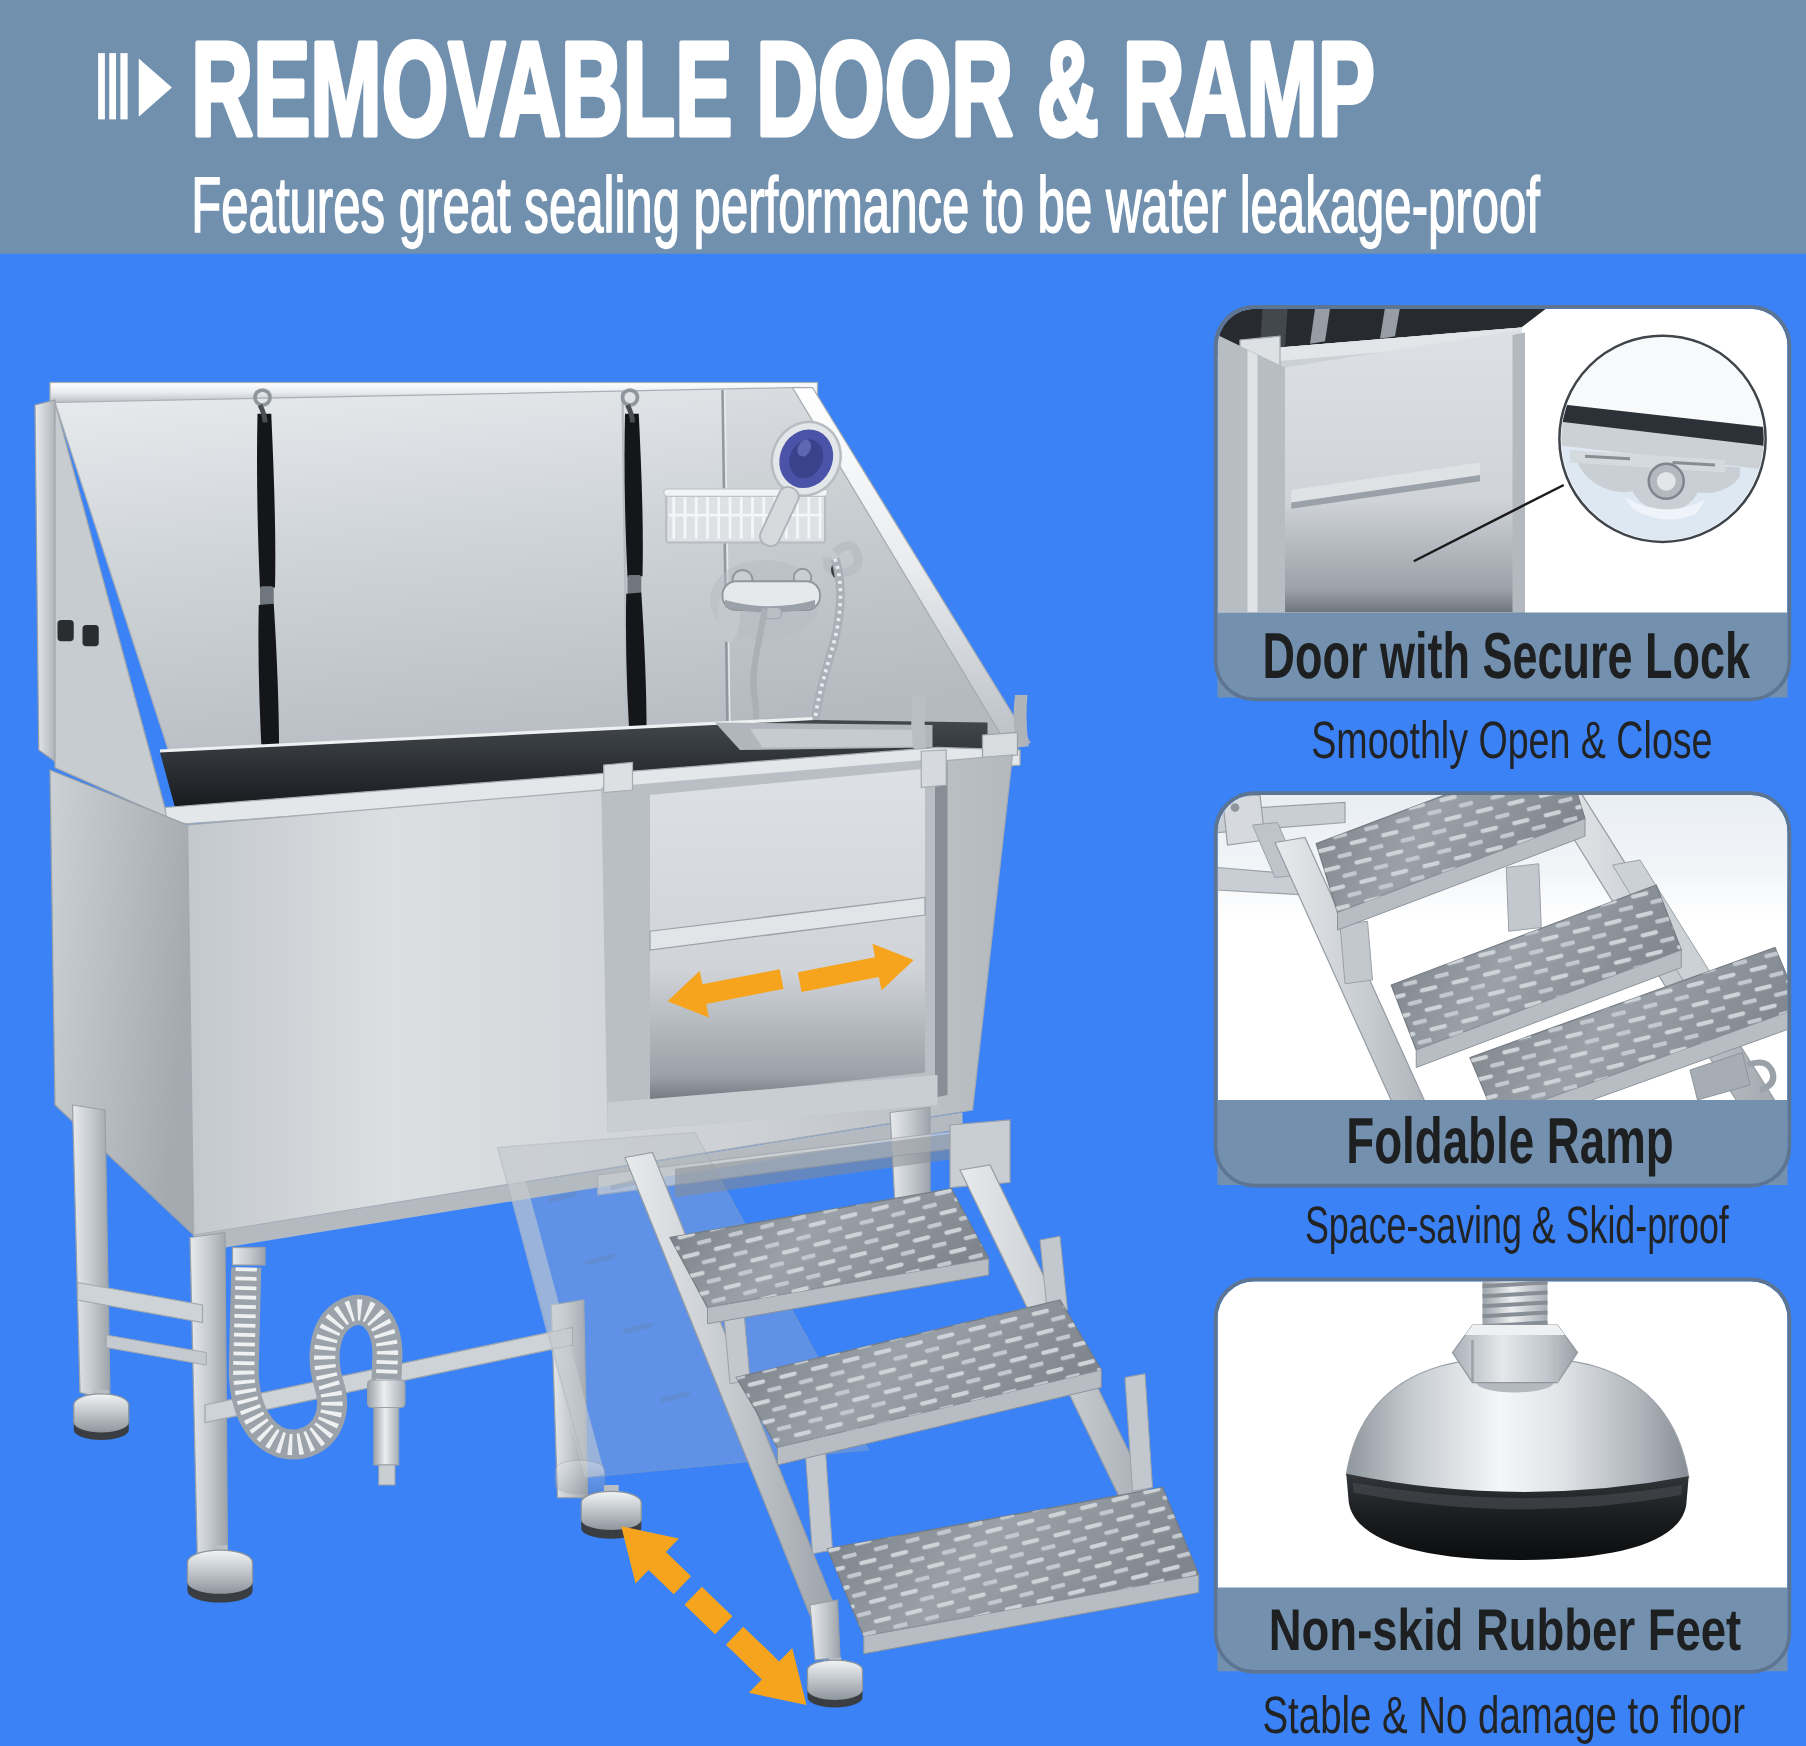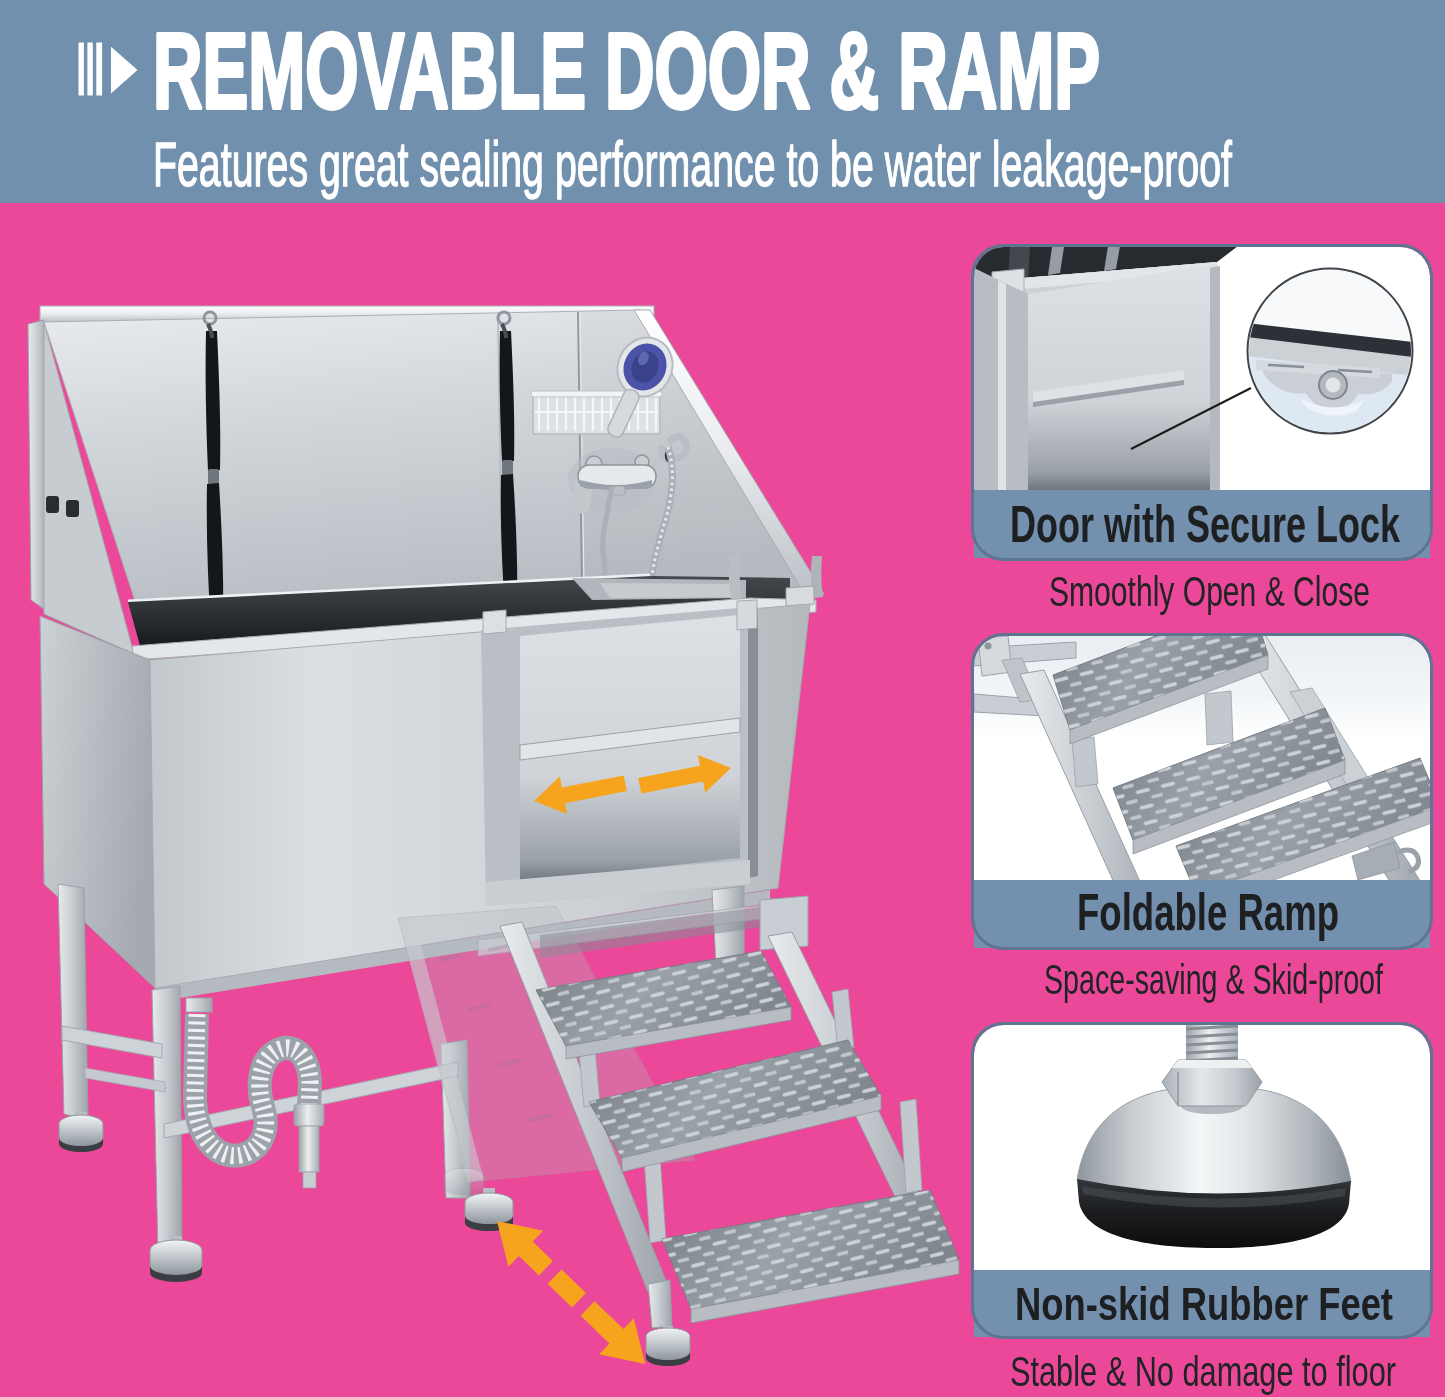--- a/index.html
+++ b/index.html
@@ -1,16 +1,16 @@
 <!DOCTYPE html>
 <html><head>
 <meta charset="utf-8">
 <style>
 html,body{margin:0;padding:0;background:#fff}
-#page{position:relative;width:1445px;height:1397px;background:#ec4899;overflow:hidden;font-family:"Liberation Sans",sans-serif}
+#page{position:relative;width:1445px;height:1397px;background:#3b82f6;overflow:hidden;font-family:"Liberation Sans",sans-serif}
 svg{position:absolute;left:0;top:0}
 </style>
 </head>
 <body>
 <div id="page">
 <svg width="1445" height="1397" viewBox="0 0 1445 1397">
 <defs>
 <linearGradient id="panelG" x1="0" y1="0" x2="0.25" y2="1">
 <stop offset="0" stop-color="#e9ebee"></stop>
           <stop offset="0.45" stop-color="#d0d5d9"></stop>

